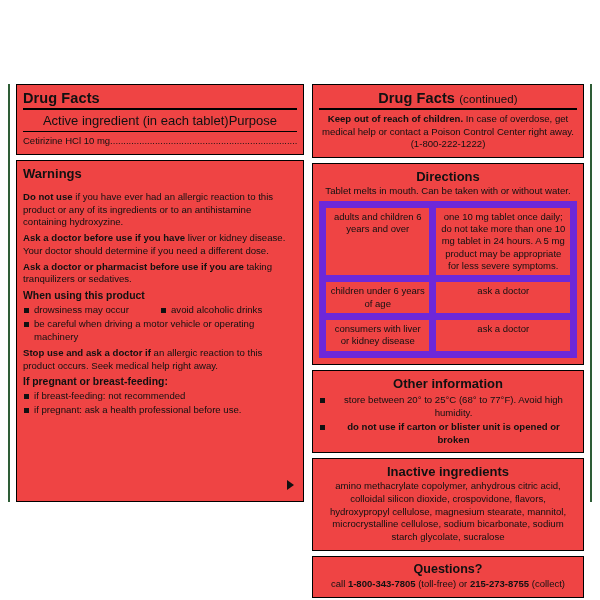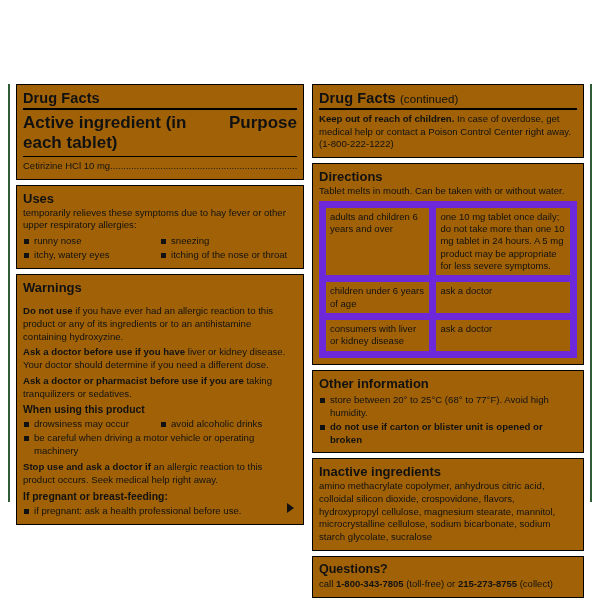--- a/index.html
+++ b/index.html
@@ -28,27 +28,27 @@
     gap: 8px;
     padding: 0 6px;
   }
   .col {
     box-sizing: border-box;
     display: flex;
     flex-direction: column;
     gap: 5px;
   }
   .col-left { width: 288px; }
-  .col-right { width: 278px; }
+  .col-right { width: 278px; text-align: center; }
 
   .panel {
     border: 1px solid #000;
     box-sizing: border-box;
     padding: 5px 6px 6px 6px;
-    background: #a16207;
+    background: #ef4444;
   }
 
   .title-lg {
     font-size: 14.5px;
     font-weight: bold;
     letter-spacing: 0.1px;
     margin: 0 0 2px 0;
   }
   .title-lg .cont {
     font-weight: normal;
@@ -57,24 +57,24 @@
   .rule-thick {
     border-bottom: 2px solid #000;
     margin: 2px 0 3px 0;
   }
   .rule-thin {
     border-bottom: 1px solid #000;
     margin: 3px 0 3px 0;
   }
   .rowline {
     display: flex;
-    justify-content: space-between;
+    justify-content: center;
     align-items: baseline;
-    font-size: 17px;
-    font-weight: bold;
+    font-size: 13px;
+    font-weight: normal;
   }
   .dots {
     font-size: 9.5px;
     line-height: 1.35;
     margin-top: 2px;
     white-space: nowrap;
     overflow: hidden;
   }
   .head {
     font-size: 13px;
@@ -165,30 +165,20 @@
       <div class="title-lg">Drug Facts</div>
       <div class="rule-thick"></div>
       <div class="rowline">
         <span>Active ingredient (in each tablet)</span>
         <span>Purpose</span>
       </div>
       <div class="rule-thin"></div>
       <div class="dots">Cetirizine HCl 10 mg....................................................................................Antihistamine</div>
     </div>
 
-    <div class="panel">
-      <div class="head">Uses</div>
-      <div class="sub">temporarily relieves these symptoms due to hay fever or other upper respiratory allergies:</div>
-      <div class="bullets">
-        <div class="bullet half">runny nose</div>
-        <div class="bullet half">sneezing</div>
-        <div class="bullet half">itchy, watery eyes</div>
-        <div class="bullet half">itching of the nose or throat</div>
-      </div>
-    </div>
 
     <div class="panel warn-panel" style="flex:1;">
       <div class="head">Warnings</div>
       <div class="para first">
         <span class="b">Do not use</span><span> if you have ever had an allergic reaction to this product or any of its ingredients or to an antihistamine containing hydroxyzine.</span>
       </div>
       <div class="para">
         <span class="b">Ask a doctor before use if you have</span><span> liver or kidney disease. Your doctor should determine if you need a different dose.</span>
       </div>
       <div class="para">
@@ -198,20 +188,21 @@
       <div class="bullets">
         <div class="bullet half">drowsiness may occur</div>
         <div class="bullet half">avoid alcoholic drinks</div>
         <div class="bullet full">be careful when driving a motor vehicle or operating machinery</div>
       </div>
       <div class="para">
         <span class="b">Stop use and ask a doctor if</span><span> an allergic reaction to this product occurs. Seek medical help right away.</span>
       </div>
       <div class="sec-title">If pregnant or breast-feeding:</div>
       <div class="bullets">
+        <div class="bullet full">if breast-feeding: not recommended</div>
         <div class="bullet full">if pregnant: ask a health professional before use.</div>
       </div>
       <div class="arrow"></div>
     </div>
 
   </div>
 
   <div class="col col-right">
 
     <div class="panel">

